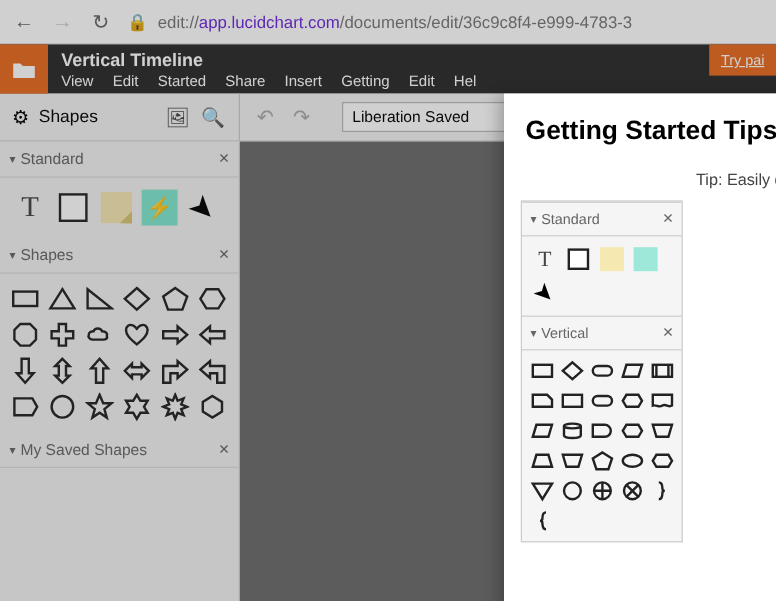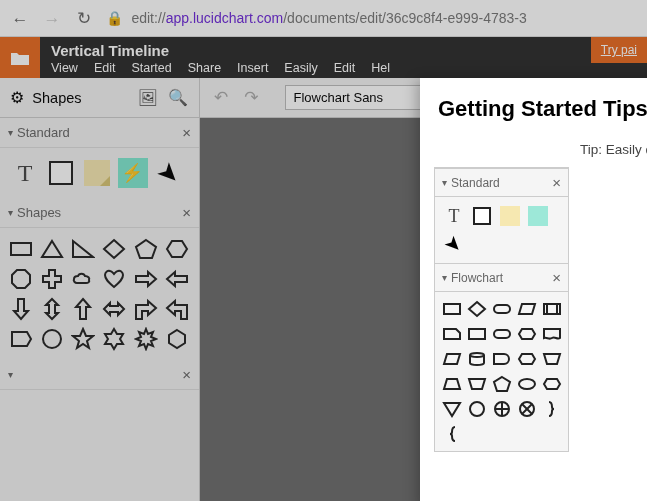--- a/index.html
+++ b/index.html
@@ -81,39 +81,39 @@
       </svg>
   </div>
   <div class="doc-area">
     <div class="doc-title">Vertical Timeline</div>
     <div class="menu">
       <span>View</span>
       <span>Edit</span>
       <span>Started</span>
       <span>Share</span>
       <span>Insert</span>
-      <span>Easily</span>
+      <span>Getting</span>
       <span>Edit</span>
       <span>Hel</span>
     </div>
   </div>
 </div>
 <div class="try">Try pai</div>
 
 <div class="toolbar">
   <div class="shapes-hdr">
     <span class="gear">⚙</span>
     <span class="shapes-label">Shapes</span>
     <span class="tb-icon">🖼</span>
     <span class="tb-icon">🔍</span>
   </div>
   <div class="tb-right">
     <span class="undo">↶</span>
     <span class="undo">↷</span>
-    <span class="font-sel">Flowchart Sans</span>
+    <span class="font-sel">Liberation Saved</span>
   </div>
 </div>
 
 <div class="body-row">
   <div class="sidebar">
     <div class="group-hdr">
       <span class="tri">▾</span>
       <span>Standard</span>
       <span class="close-x">×</span>
     </div>
@@ -254,20 +254,21 @@
         </div>
       <div class="sc">
           <svg>
             <polygon points="12,3 20,8 20,16 12,21 4,16 4,8" fill="#f7e37a"></polygon>
           </svg>
         </div>
     </div>
 
     <div class="group-hdr">
       <span class="tri">▾</span>
+      <span>My Saved Shapes</span>
       <span class="close-x">×</span>
     </div>
   </div>
 
   <div class="canvas"></div>
 </div>
 
 <div class="overlay"></div>
 
 <div class="tips-panel">
@@ -288,21 +289,21 @@
         <div class="mc">
             <div class="mnote"></div>
           </div>
         <div class="mc">
             <div class="mteal"></div>
           </div>
         <div class="mc" style="font-size:20px;transform:rotate(45deg)">➤</div>
       </div>
       <div class="mini-hdr">
         <span class="tri">▾</span>
-        <span>Flowchart</span>
+        <span>Vertical</span>
         <span class="close-x">×</span>
       </div>
       <div class="mini-grid">
         <div class="mc">
             <svg>
               <rect x="2" y="5" width="16" height="10"></rect>
             </svg>
           </div>
         <div class="mc">
             <svg>

